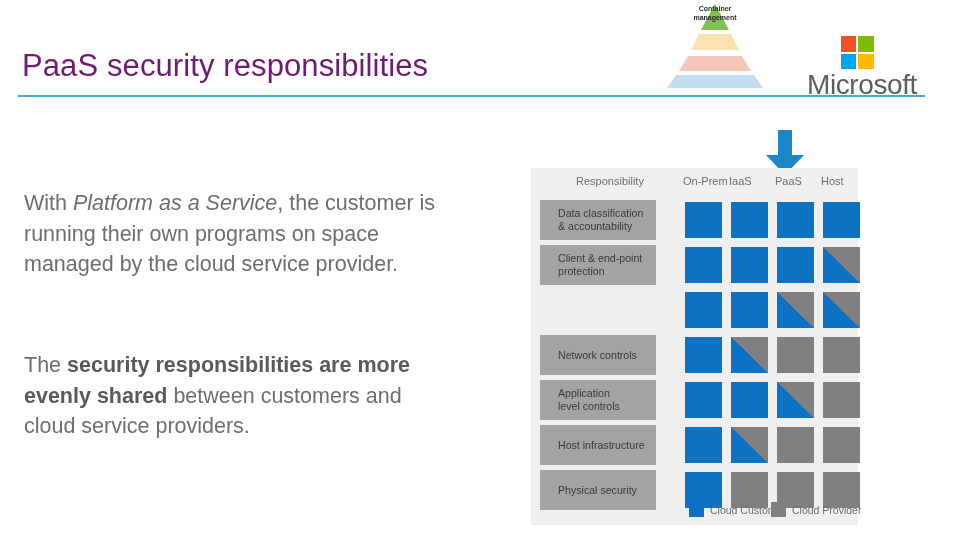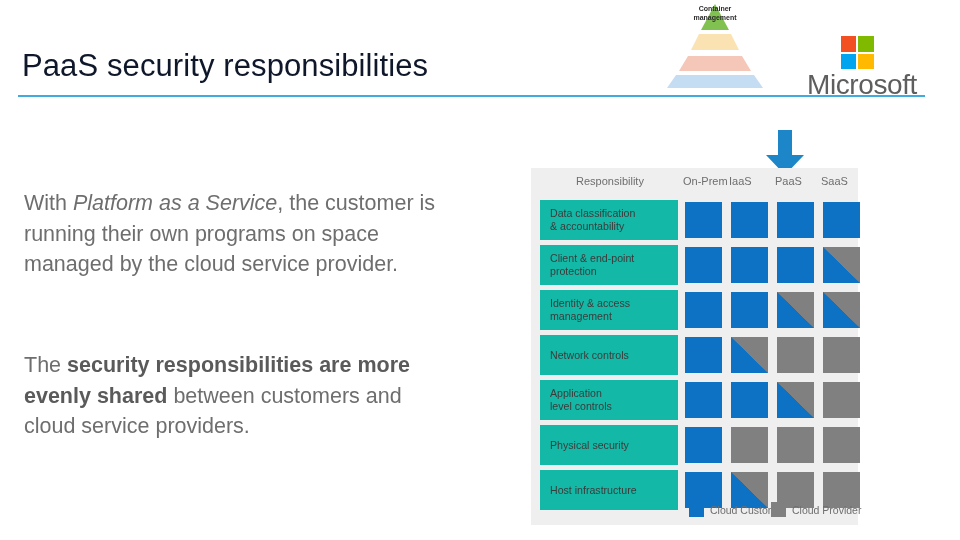--- a/index.html
+++ b/index.html
@@ -8,21 +8,21 @@
     background:#ffffff;
     font-family:"Liberation Sans", sans-serif;
     overflow:hidden;
     position:relative;
     color:#595959;
   }
   
   #slide-title{
     position:absolute;left:22px;top:48px;
     font-size:31px;font-weight:400;letter-spacing:.1px;
-    color:#0f172a;white-space:nowrap;
+    color:#701a75;white-space:nowrap;
   }
   #title-rule{
     position:absolute;left:18px;top:95px;width:907px;height:2px;
     background:#41AADE;
   }
   
   #ms-logo{position:absolute;left:798px;top:36px;display:flex;align-items:center;flex-direction:column;}
   #ms-logo .squares{width:33px;height:33px;display:grid;grid-template-columns:1fr 1fr;grid-template-rows:1fr 1fr;gap:2px;}
   #ms-logo .sq{width:100%;height:100%;}
   #ms-logo .wordmark{
@@ -60,24 +60,24 @@
     font-size:11px;color:#6E6E6E;
   }
   #matrix-header .h-col{
     position:absolute;top:7px;width:48px;
     font-size:11px;color:#6E6E6E;
   }
   .m-row{
     position:relative;height:43px;margin-bottom:2px;
   }
   .m-label{
-    position:absolute;left:9px;top:0;width:138px;height:40px;
-    background:#14b8a6;
+    position:absolute;left:9px;top:0;width:116px;height:40px;
+    background:#a3a3a3;
     display:flex;align-items:center;
-    padding-left:10px;box-sizing:border-box;
+    padding-left:18px;box-sizing:border-box;
     font-size:10.6px;line-height:12.6px;color:#3b3b3b;
   }
   .m-cell{
     position:absolute;top:2px;width:37px;height:36px;
   }
   .c-full{background:#0D72C4;}
   .c-gray{background:#808080;}
   .c-split{
     background:linear-gradient(to bottom left, #808080 0 49.6%, #0D72C4 50.4% 100%);
   }
@@ -128,70 +128,69 @@
   </svg>
 </div>
 
 <div id="matrix">
 
   <div id="matrix-header">
     <div class="h-resp">Responsibility</div>
     <div class="h-col" style="left:152px">On-Prem</div>
     <div class="h-col" style="left:198px">IaaS</div>
     <div class="h-col" style="left:244px">PaaS</div>
-    <div class="h-col" style="left:290px">SaaS</div>
+    <div class="h-col" style="left:290px">Host</div>
   </div>
 
   <div id="matrix-body">
       <div class="m-row">
         <div class="m-label">Data classification<br>&amp; accountability</div>
         <div class="m-cell c-full" style="left: 154px;"></div>
         <div class="m-cell c-full" style="left: 200px;"></div>
         <div class="m-cell c-full" style="left: 246px;"></div>
         <div class="m-cell c-full" style="left: 292px;"></div>
       </div>
       <div class="m-row">
         <div class="m-label">Client &amp; end-point<br>protection</div>
         <div class="m-cell c-full" style="left: 154px;"></div>
         <div class="m-cell c-full" style="left: 200px;"></div>
         <div class="m-cell c-full" style="left: 246px;"></div>
         <div class="m-cell c-split" style="left: 292px;"></div>
       </div>
       <div class="m-row">
-        <div class="m-label">Identity &amp; access<br>management</div>
         <div class="m-cell c-full" style="left: 154px;"></div>
         <div class="m-cell c-full" style="left: 200px;"></div>
         <div class="m-cell c-split" style="left: 246px;"></div>
         <div class="m-cell c-split" style="left: 292px;"></div>
       </div>
       <div class="m-row">
         <div class="m-label">Network controls</div>
         <div class="m-cell c-full" style="left: 154px;"></div>
         <div class="m-cell c-split" style="left: 200px;"></div>
         <div class="m-cell c-gray" style="left: 246px;"></div>
         <div class="m-cell c-gray" style="left: 292px;"></div>
       </div>
       <div class="m-row">
         <div class="m-label">Application<br>level controls</div>
         <div class="m-cell c-full" style="left: 154px;"></div>
         <div class="m-cell c-full" style="left: 200px;"></div>
         <div class="m-cell c-split" style="left: 246px;"></div>
         <div class="m-cell c-gray" style="left: 292px;"></div>
       </div>
       <div class="m-row">
+        <div class="m-label">Host infrastructure</div>
+        <div class="m-cell c-full" style="left: 154px;"></div>
+        <div class="m-cell c-split" style="left: 200px;"></div>
+        <div class="m-cell c-gray" style="left: 246px;"></div>
+        <div class="m-cell c-gray" style="left: 292px;"></div>
+      </div>
+      <div class="m-row">
         <div class="m-label">Physical security</div>
         <div class="m-cell c-full" style="left: 154px;"></div>
         <div class="m-cell c-gray" style="left: 200px;"></div>
-        <div class="m-cell c-gray" style="left: 246px;"></div>
-        <div class="m-cell c-gray" style="left: 292px;"></div>
-      </div>
-      <div class="m-row">
-        <div class="m-label">Host infrastructure</div>
-        <div class="m-cell c-full" style="left: 154px;"></div>
-        <div class="m-cell c-split" style="left: 200px;"></div>
         <div class="m-cell c-gray" style="left: 246px;"></div>
         <div class="m-cell c-gray" style="left: 292px;"></div>
       </div>
     </div>
 
   <div id="matrix-legend">
     <div class="lg" style="left:158px">
       <div class="swatch" style="background:#0D72C4"></div>
       <div class="lg-text">Cloud Customer</div>
     </div>

